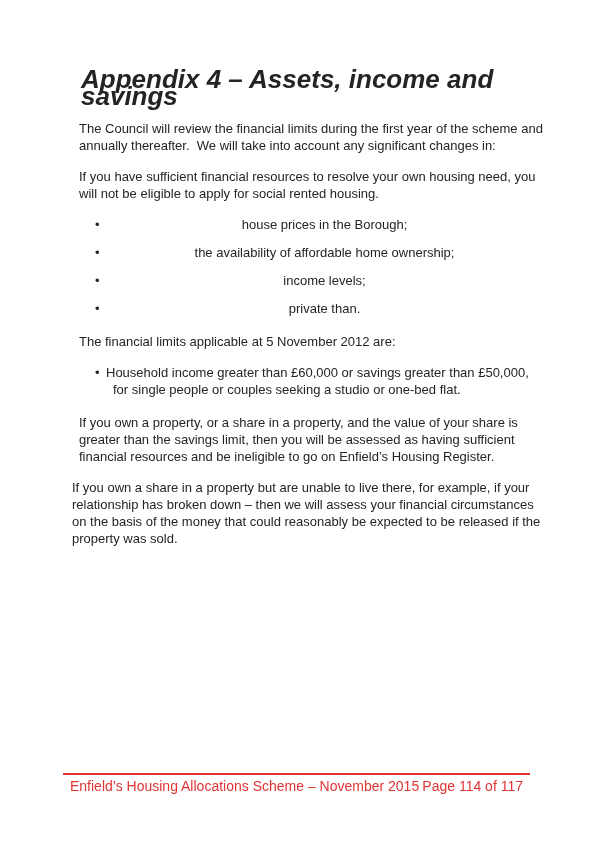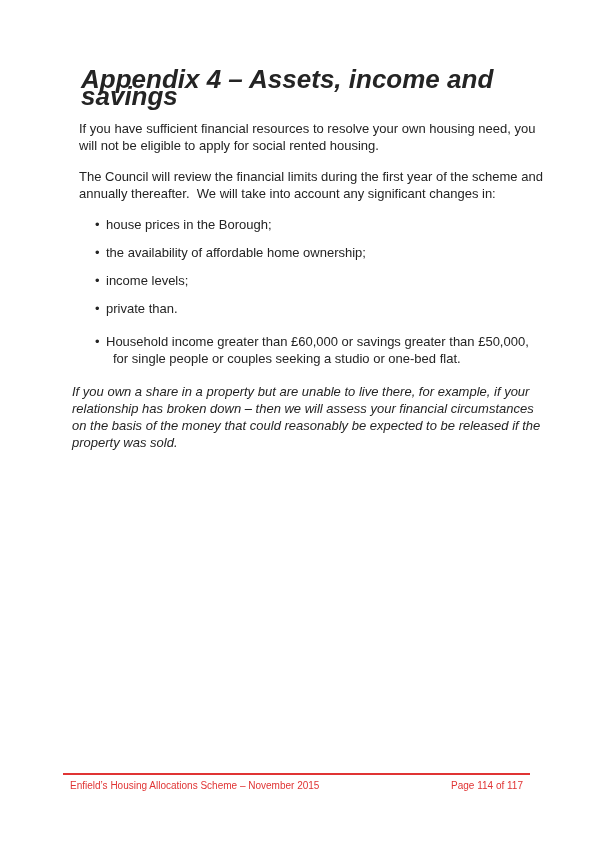--- a/index.html
+++ b/index.html
@@ -23,82 +23,84 @@
   .heading {
     font-weight: bold;
     font-style: italic;
     margin: 0 0 15px 2px;
     white-space: pre-wrap;
   }
   .para {
     margin: 0 0 14px 0;
     white-space: pre-wrap;
   }
-  .para.outdent { margin-left: -7px; font-style: italic; }
+  .para.outdent { margin-left: -7px; }
   ul.bullets {
     list-style: none;
     margin: 10px 0 16px 0;
     padding: 0;
   }
   ul.bullets li {
     position: relative;
     margin: 0 0 11px 0;
     white-space: pre-wrap;
   }
   ul.bullets li::before {
     content: "\2022";
     position: absolute;
     left: 16px;
     top: 0;
     text-indent: 0;
   }
-  ul.bullets.single li { padding-left: 27px; }
+  ul.bullets.single li { padding-left: 27px; text-align: center; }
   ul.bullets.hang li {
     padding-left: 34px;
     text-indent: -7px;
   }
   .footer-rule {
     position: absolute;
     left: 63px; top: 773px;
     width: 467px; height: 2px;
     background: var(--accent);
   }
   .footer-row {
     position: absolute;
     left: 70px; top: 778px;
     width: 453px;
     display: flex;
     justify-content: space-between;
-    font-size: 10px;
+    font-size: 14px;
     line-height: 16px;
     color: var(--accent);
   }
 </style>
 </head>
 <body>
 
 <div class="content">
   <h1 class="heading">Appendix 4 – Assets, income and savings</h1>
 
+  <p class="para">The Council will review the financial limits during the first year of the scheme and annually thereafter.  We will take into account any significant changes in:</p>
+
   <p class="para">If you have sufficient financial resources to resolve your own housing need, you will not be eligible to apply for social rented housing.</p>
-
-  <p class="para">The Council will review the financial limits during the first year of the scheme and annually thereafter.  We will take into account any significant changes in:</p>
 
   <ul class="bullets single">
     <li>house prices in the Borough;</li>
     <li>the availability of affordable home ownership;</li>
     <li>income levels;</li>
     <li>private than.</li>
   </ul>
 
+  <p class="para">The financial limits applicable at 5 November 2012 are:</p>
 
   <ul class="bullets hang">
     <li>Household income greater than £60,000 or savings greater than £50,000, for single people or couples seeking a studio or one-bed flat.</li>
   </ul>
 
+  <p class="para">If you own a property, or a share in a property, and the value of your share is greater than the savings limit, then you will be assessed as having sufficient financial resources and be ineligible to go on Enfield’s Housing Register.</p>
 
 
   <p class="para outdent">If you own a share in a property but are unable to live there, for example, if your relationship has broken down – then we will assess your financial circumstances on the basis of the money that could reasonably be expected to be released if the property was sold.</p>
 </div>
 
 <div class="footer-rule"></div>
 <div class="footer-row">
   <span>Enfield’s Housing Allocations Scheme – November 2015</span>
   <span>Page 114 of 117</span>
 </div>

